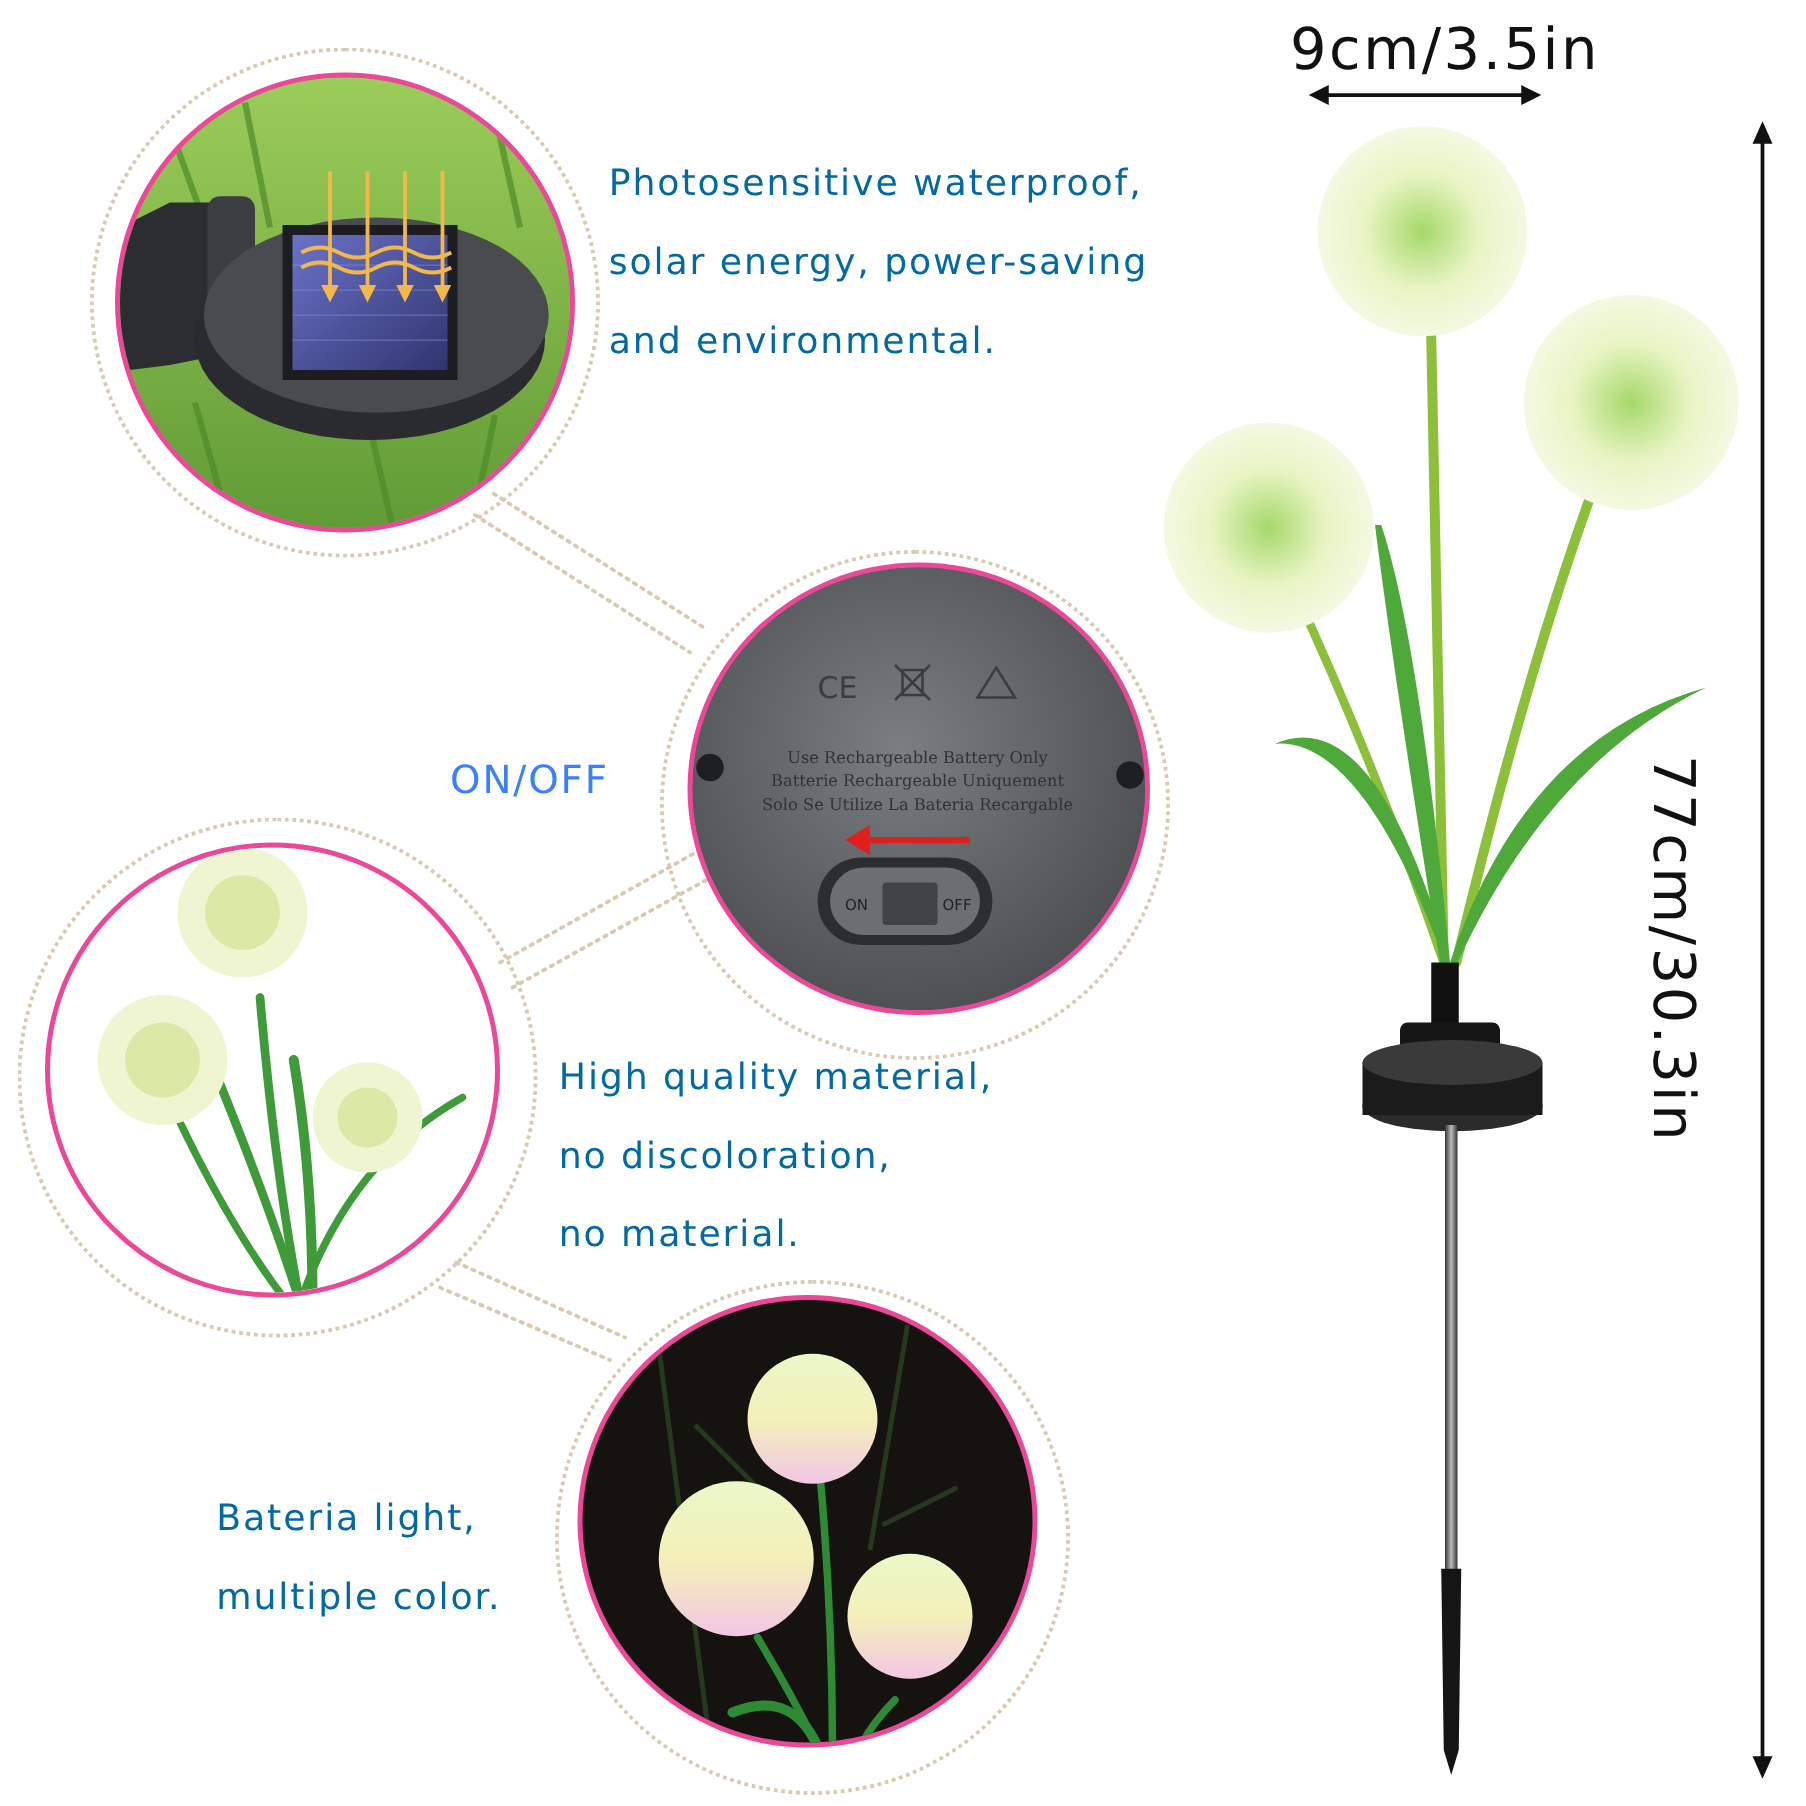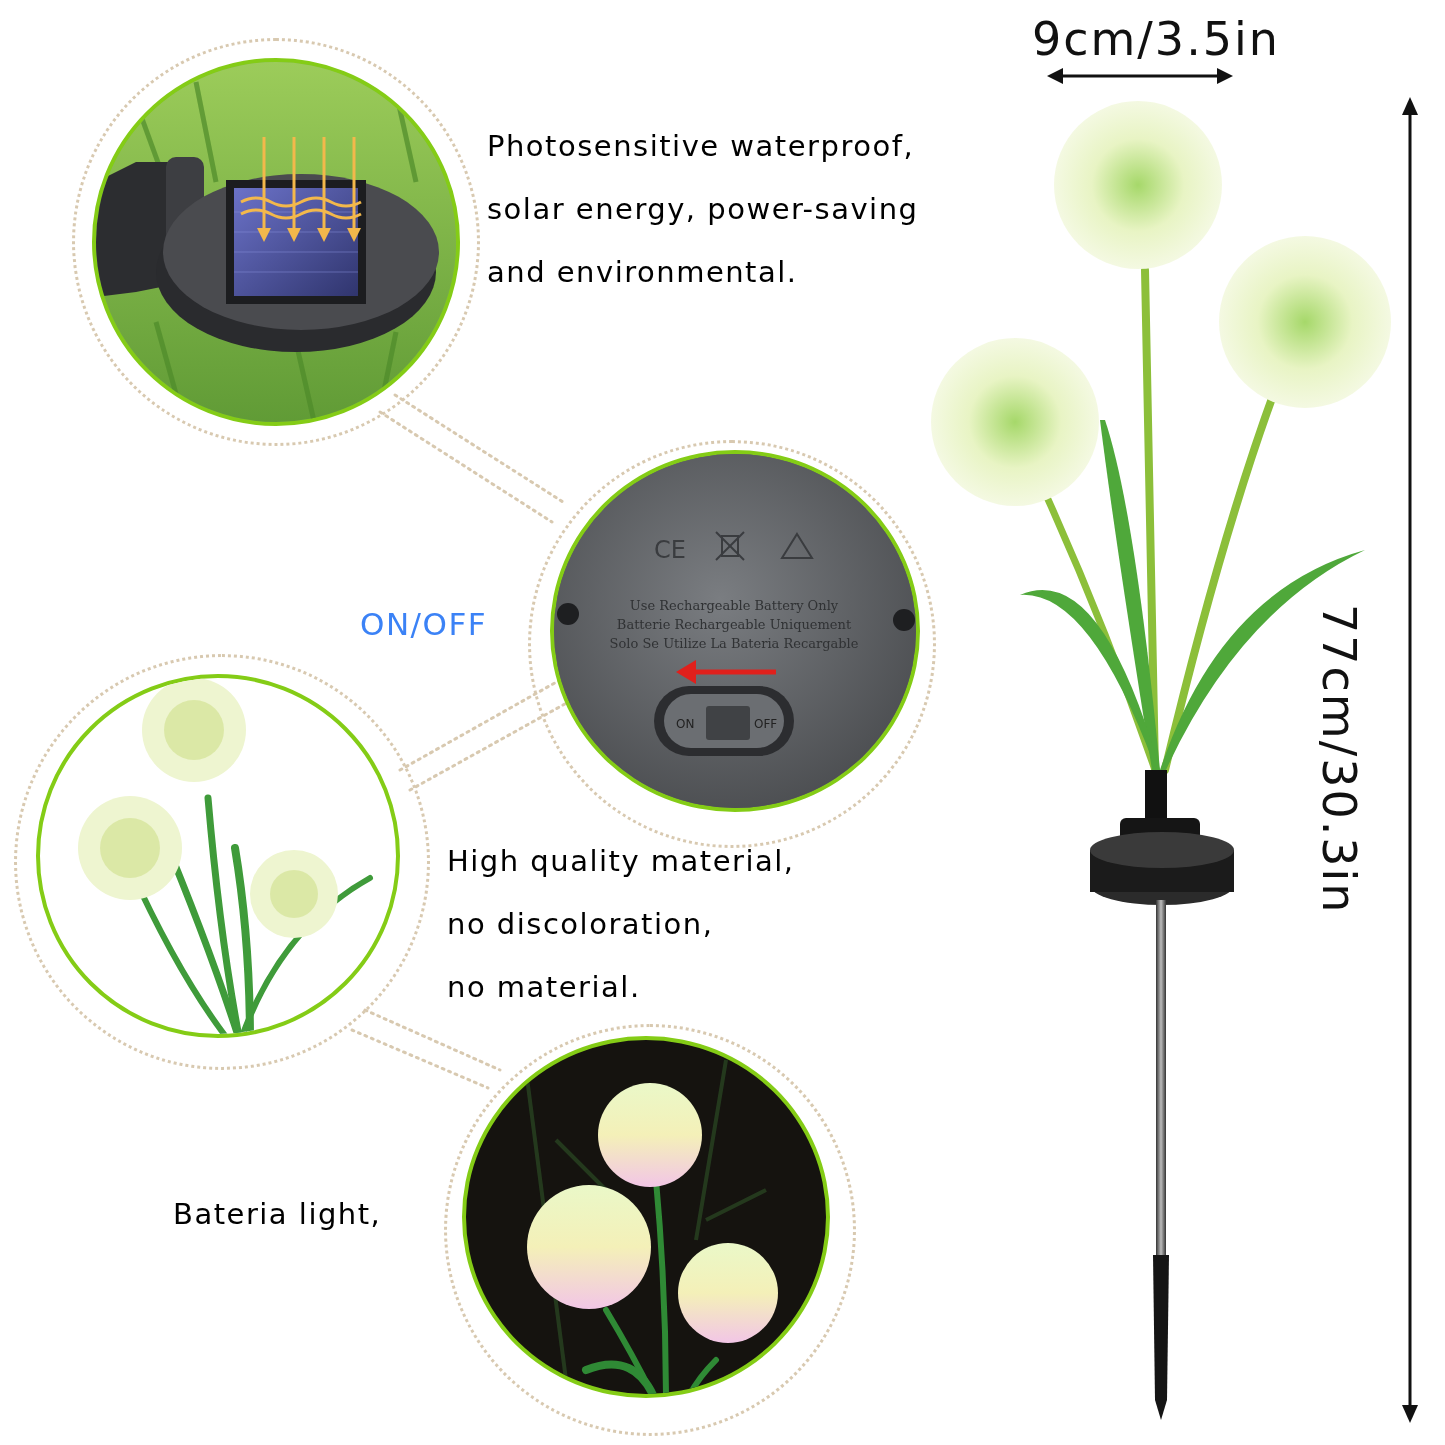--- a/index.html
+++ b/index.html
@@ -1,23 +1,23 @@
 <!DOCTYPE html>
 <html><head>
 <meta charset="utf-8">
 <style>
   html, body { margin:0; padding:0; background:#ffffff; }
   body { width:1445px; height:1445px; position:relative; overflow:hidden;
          font-family: "DejaVu Sans", sans-serif; color:#111; }
   .abs { position:absolute; }
   .feature-text { position:absolute; font-family:"DejaVu Sans", sans-serif; font-size:29px;
-                  letter-spacing:1.5px; line-height:63px; color:#000000; font-weight:400; }
+                  letter-spacing:1.5px; line-height:63px; color:#0369a1; font-weight:400; }
   .feature-text span { display:block; white-space:nowrap; }
   .callout-outer { position:absolute; border-radius:50%; border:3px dotted #d8c9b0; box-sizing:border-box; }
-  .callout-inner { position:absolute; border-radius:50%; border:4px solid #84cc16; box-sizing:border-box; overflow:hidden; }
+  .callout-inner { position:absolute; border-radius:50%; border:4px solid #ec4899; box-sizing:border-box; overflow:hidden; }
   .dim-label { position:absolute; font-family:"DejaVu Sans", sans-serif; font-size:46px; letter-spacing:2px; color:#111; white-space:nowrap; }
   .on-off-label { position:absolute; font-size:31px; letter-spacing:1.5px; color:#3b82f6; }
 </style>
 </head>
 <body>
 
 <svg class="abs" style="left:0;top:0" width="1445" height="1445">
   <g stroke="#d8c9b0" stroke-width="3" stroke-dasharray="2 5" fill="none" stroke-linecap="round">
     <line x1="395" y1="395" x2="563" y2="502"></line>
     <line x1="380" y1="412" x2="552" y2="522"></line>
@@ -181,20 +181,21 @@
       <path d="M120 330 Q170 310 190 362" stroke-width="8"></path>
     </g>
     <circle cx="184" cy="95" r="52" fill="url(#glowG)"></circle>
     <circle cx="123" cy="207" r="62" fill="url(#glowG)"></circle>
     <circle cx="262" cy="253" r="50" fill="url(#glowG)"></circle>
   </svg>
 </div>
 
 <div class="feature-text" style="left:173px;top:1183px;">
   <span>Bateria light,</span>
+  <span>multiple color.</span>
 </div>
 
 <svg class="abs" style="left:920px;top:90px" width="480" height="1340" viewBox="0 0 480 1340">
   <defs>
     <radialGradient id="bloomG" cx="0.5" cy="0.5" r="0.5">
       <stop offset="0" stop-color="#a6d86a"></stop>
         <stop offset="0.55" stop-color="#e8f4c4"></stop>
         <stop offset="1" stop-color="#f4f9e2"></stop>
     </radialGradient>
     <linearGradient id="stakeG" x1="0" y1="0" x2="1" y2="0">

